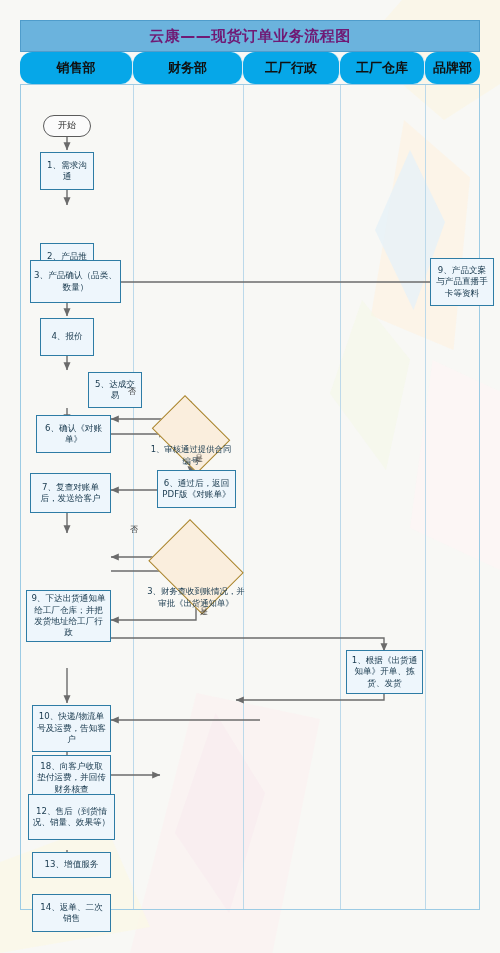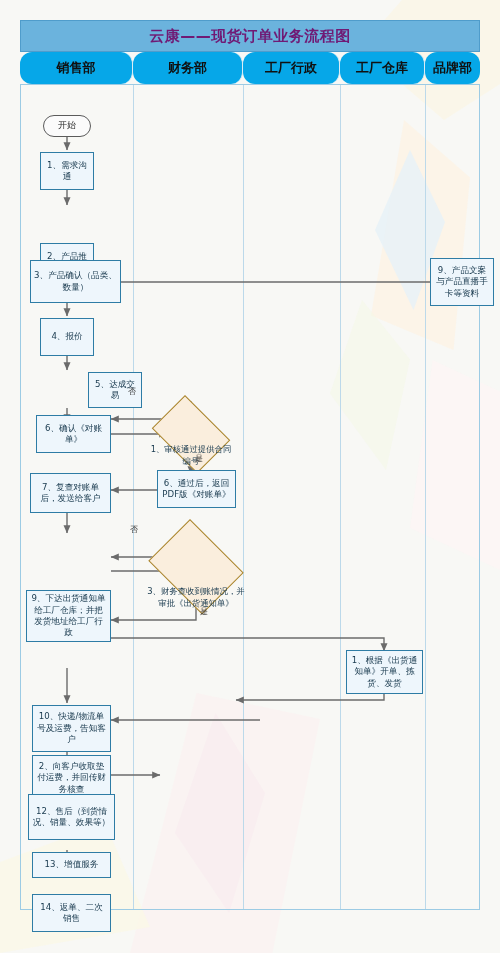--- a/index.html
+++ b/index.html
@@ -153,21 +153,21 @@
   <div class="node start" style="left:23px;top:95px;width:48px;height:22px;">开始</div>
   <div class="node" style="left:20px;top:132px;width:54px;height:38px;">1、需求沟通</div>
   <div class="node" style="left:20px;top:187px;width:54px;height:38px;margin-top:36px;">2、产品推荐</div>
   <div class="node" style="left:10px;top:240px;width:91px;height:43px;">3、产品确认（品类、数量）</div>
   <div class="node" style="left:20px;top:298px;width:54px;height:38px;">4、报价</div>
   <div class="node" style="left:20px;top:352px;width:54px;height:36px;margin-left:48px;">5、达成交易</div>
   <div class="node" style="left:16px;top:395px;width:75px;height:38px;">6、确认《对账单》</div>
   <div class="node" style="left:10px;top:453px;width:81px;height:40px;">7、复查对账单后，发送给客户</div>
   <div class="node" style="left:6px;top:570px;width:85px;height:52px;">9、下达出货通知单给工厂仓库；并把发货地址给工厂行政</div>
   <div class="node" style="left:12px;top:685px;width:79px;height:47px;">10、快递/物流单号及运费，告知客户</div>
-  <div class="node" style="left:12px;top:735px;width:79px;height:46px;">2、向客户收取垫付运费，并回传财务核查</div>
+  <div class="node" style="left:12px;top:735px;width:79px;height:46px;">18、向客户收取垫付运费，并回传财务核查</div>
   <div class="node" style="left:8px;top:774px;width:87px;height:46px;">12、售后（到货情况、销量、效果等）</div>
   <div class="node" style="left:12px;top:832px;width:79px;height:26px;">13、增值服务</div>
   <div class="node" style="left:12px;top:874px;width:79px;height:38px;">14、返单、二次销售</div>
 
   <div class="diamond" style="left:126px;top:381px;width:90px;height:66px;">
     <div class="dbg"></div>
     <div class="dtx">1、审核通过提供合同编号</div>
   </div>
   <div class="node" style="left:137px;top:450px;width:79px;height:38px;">6、通过后，返回PDF版《对账单》</div>
   <div class="diamond" style="left:122px;top:505px;width:108px;height:84px;">

